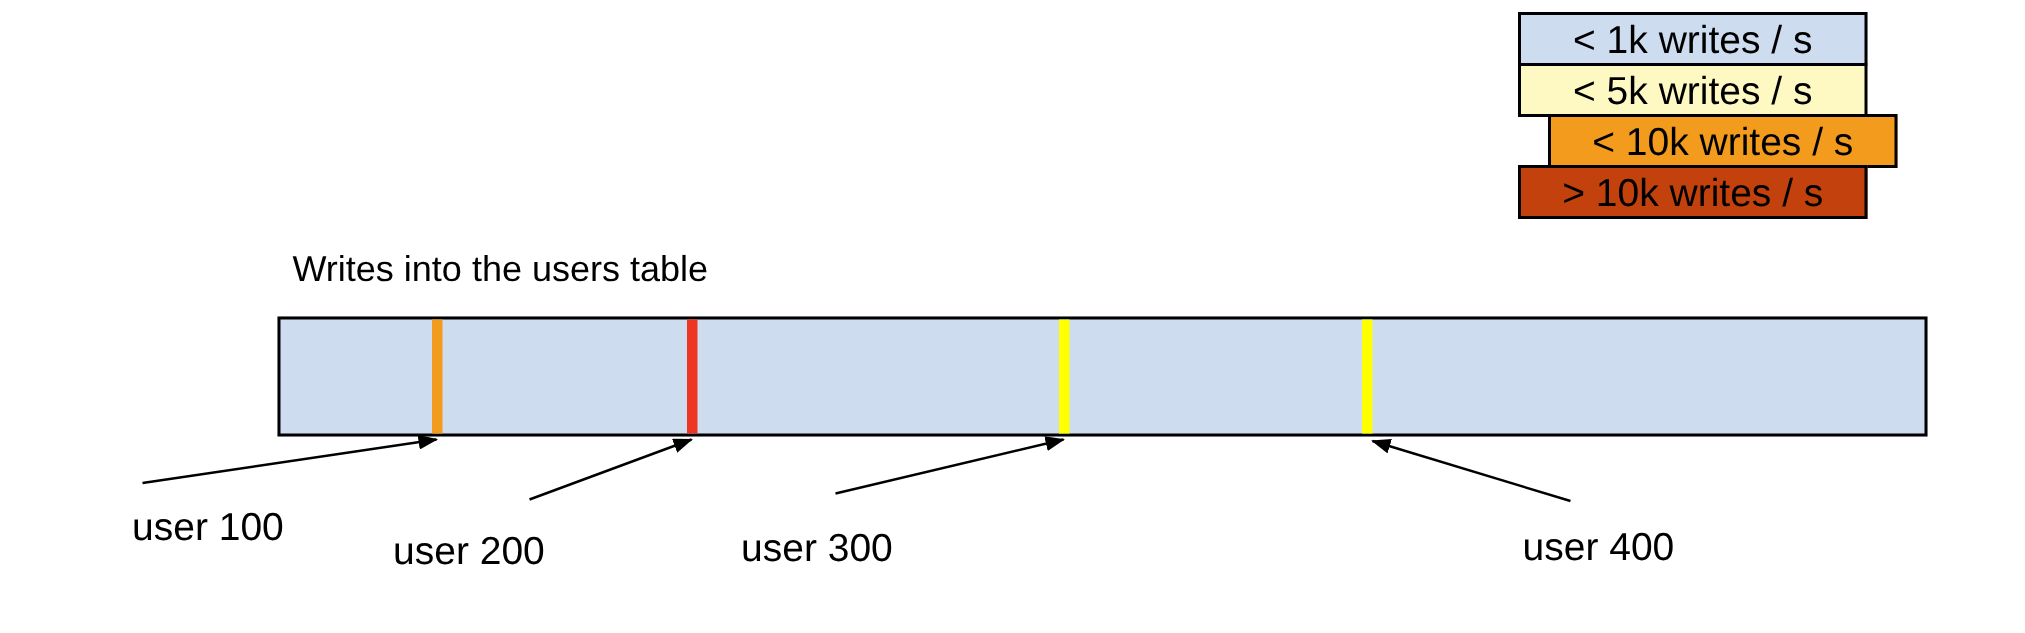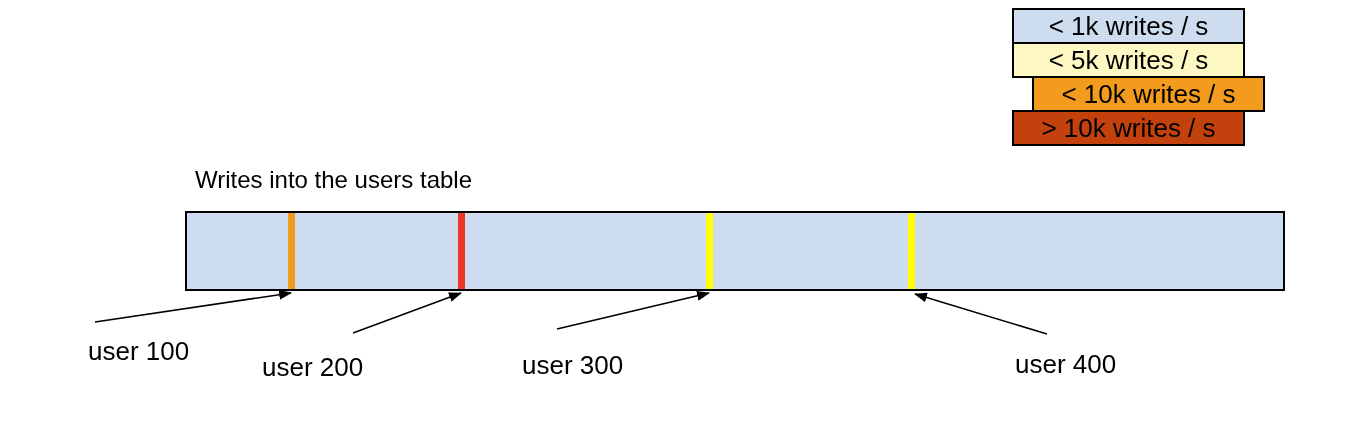--- a/index.html
+++ b/index.html
@@ -106,16 +106,16 @@
       </marker>
     </defs>
     <line x1="95" y1="322" x2="291" y2="293" stroke="#000000" stroke-width="1.6" marker-end="url(#ah)"></line>
     <line x1="353" y1="333" x2="461" y2="293" stroke="#000000" stroke-width="1.6" marker-end="url(#ah)"></line>
     <line x1="557" y1="329" x2="709" y2="293" stroke="#000000" stroke-width="1.6" marker-end="url(#ah)"></line>
     <line x1="1047" y1="334" x2="915" y2="294" stroke="#000000" stroke-width="1.6" marker-end="url(#ah)"></line>
   </svg>
 
   <div class="user-label" style="left: 52px;  top: 336px; margin-left: 36px;">user 100</div>
   <div class="user-label" style="left: 262px; top: 352px; text-align: center;">user 200</div>
-  <div class="user-label" style="left: 522px; top: 350px;">user 300</div>
+  <div class="user-label" style="left: 494px; top: 350px;">user 300</div>
   <div class="user-label" style="left: 1015px; top: 349px;">user 400</div>
 
 </div>
 
 </body></html>

